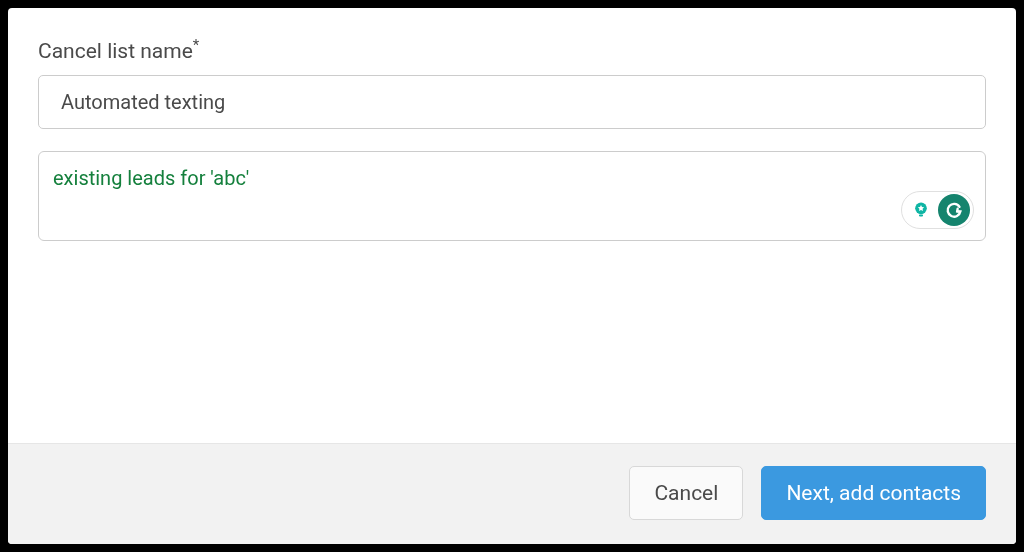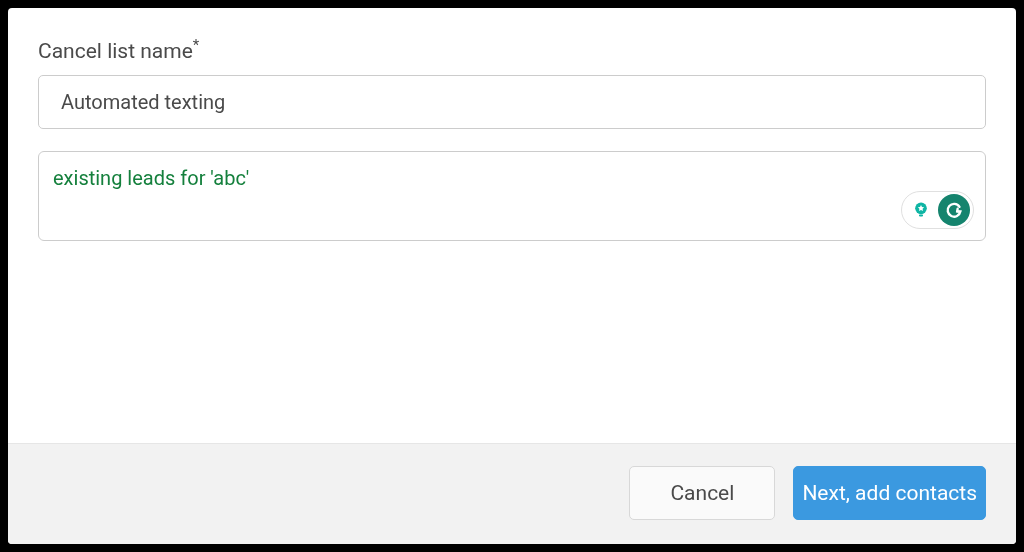--- a/index.html
+++ b/index.html
@@ -130,36 +130,36 @@
     .modal-footer {
       background: #f2f2f2;
       border-top: 1px solid #e6e6e6;
       padding: 22px 30px 24px 30px;
       display: flex;
       justify-content: flex-end;
       gap: 18px;
     }
     .btn {
       font-size: 21px;
-      padding: 14px 40px;
+      padding: 14px 24px;
       border-radius: 5px;
       cursor: pointer;
       font-family: inherit;
       border: 1px solid transparent;
     }
     .btn-cancel {
       background: #fafafa;
       border: 1px solid #d8d8d8;
       color: #4a4a4a;
     }
     .btn-primary {
       background: #3b99e0;
       color: #fff;
       border: 1px solid #3b99e0;
-      padding: 14px 8px;
+      padding: 14px 24px;
     }
   </style>
 </head>
 <body>
 
 <div class="modal">
 
 
   <div class="modal-body">
 

